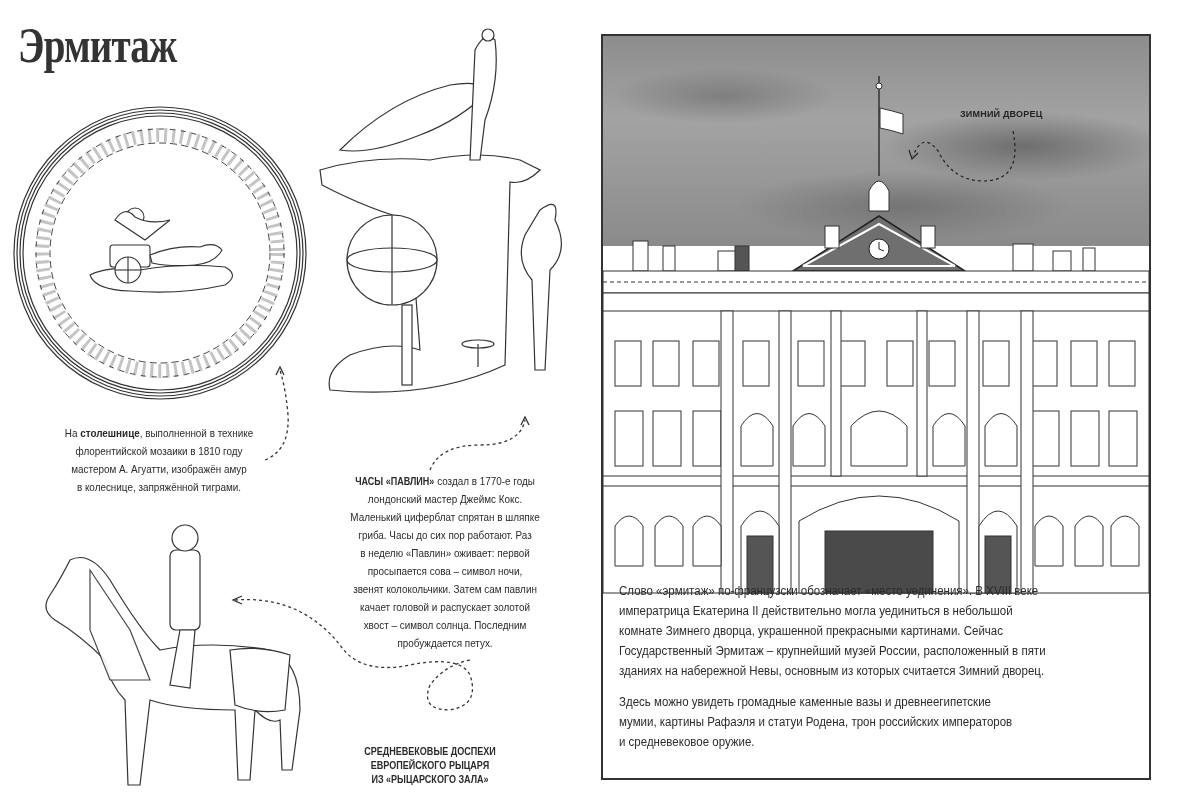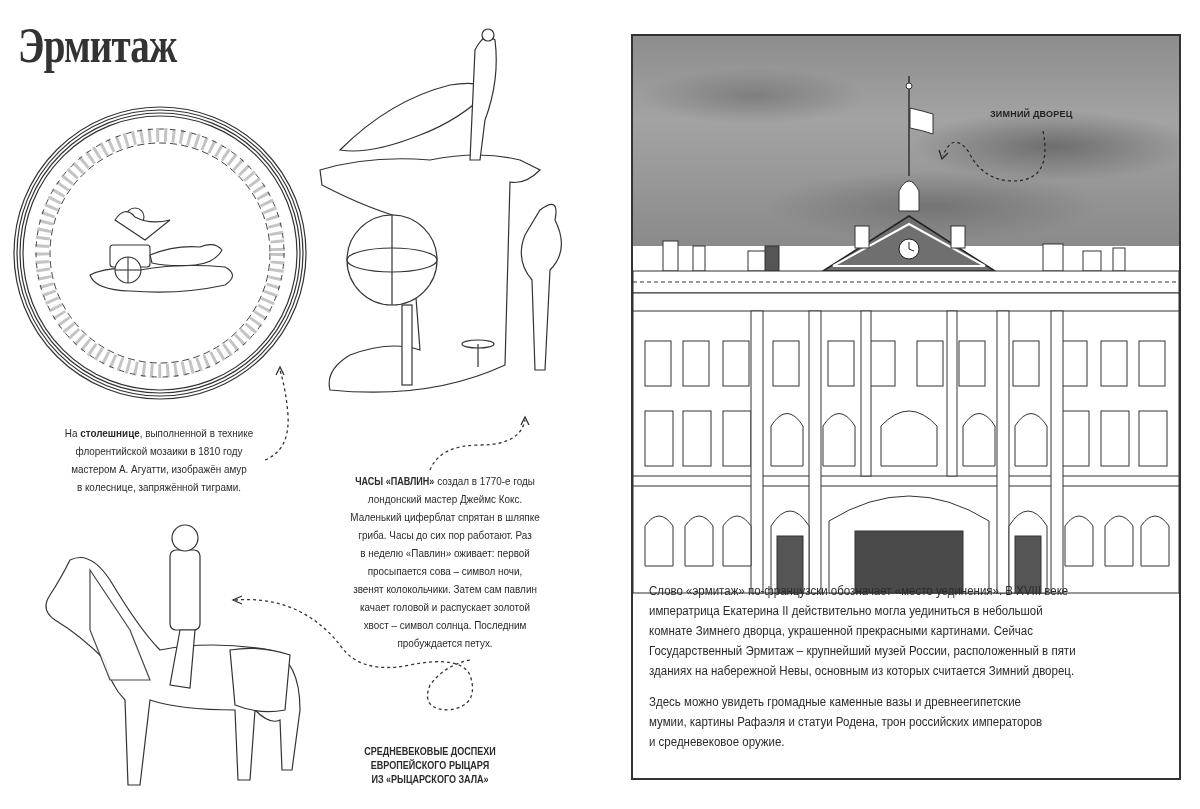--- a/index.html
+++ b/index.html
@@ -13,21 +13,21 @@
     font-size:50px; letter-spacing:-1px; color:#333; transform:scaleX(0.78); transform-origin:left top;
   }
   .caption {
     font-family:"Liberation Sans", sans-serif; font-size:11.5px; line-height:18px; color:#2a2a2a;
     text-align:center; transform:scaleX(0.86); transform-origin:center top;
   }
   .caption b { font-weight:bold; }
   .caption-caps { font-weight:bold; font-size:10.5px; line-height:14px; }
   svg.art { position:absolute; overflow:visible; }
   .frame {
-    left:631px; top:34px; width:550px; height:746px; border:2px solid #333; box-sizing:border-box; background:#fff;
+    left:601px; top:34px; width:550px; height:746px; border:2px solid #333; box-sizing:border-box; background:#fff;
   }
   .sky {
     position:absolute; left:0; top:0; right:0; height:210px;
     background:
       radial-gradient(ellipse 200px 50px at 420px 110px, rgba(70,70,70,0.55), transparent 70%),
       radial-gradient(ellipse 160px 40px at 120px 60px, rgba(90,90,90,0.45), transparent 70%),
       radial-gradient(ellipse 240px 50px at 300px 170px, rgba(80,80,80,0.45), transparent 70%),
       linear-gradient(180deg,#8d8d8d 0%, #a3a3a3 40%, #979797 70%, #8a8a8a 100%);
   }
   .sky-label {

